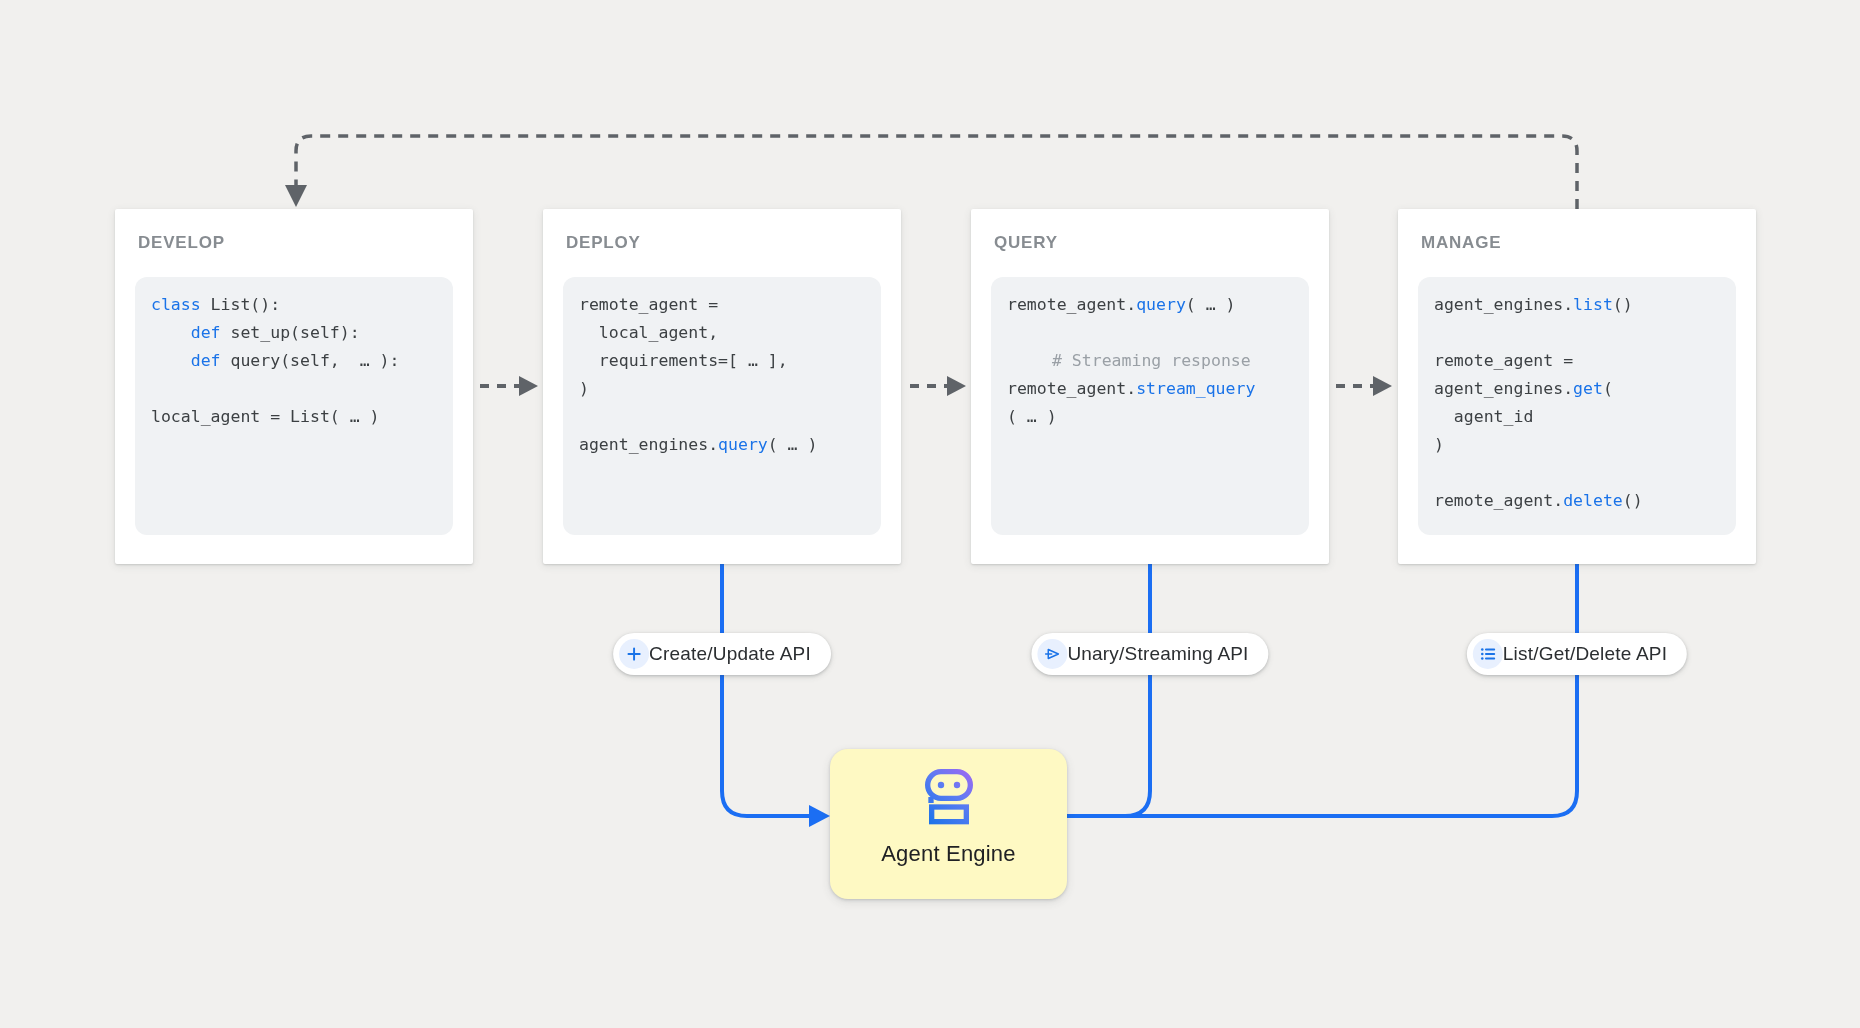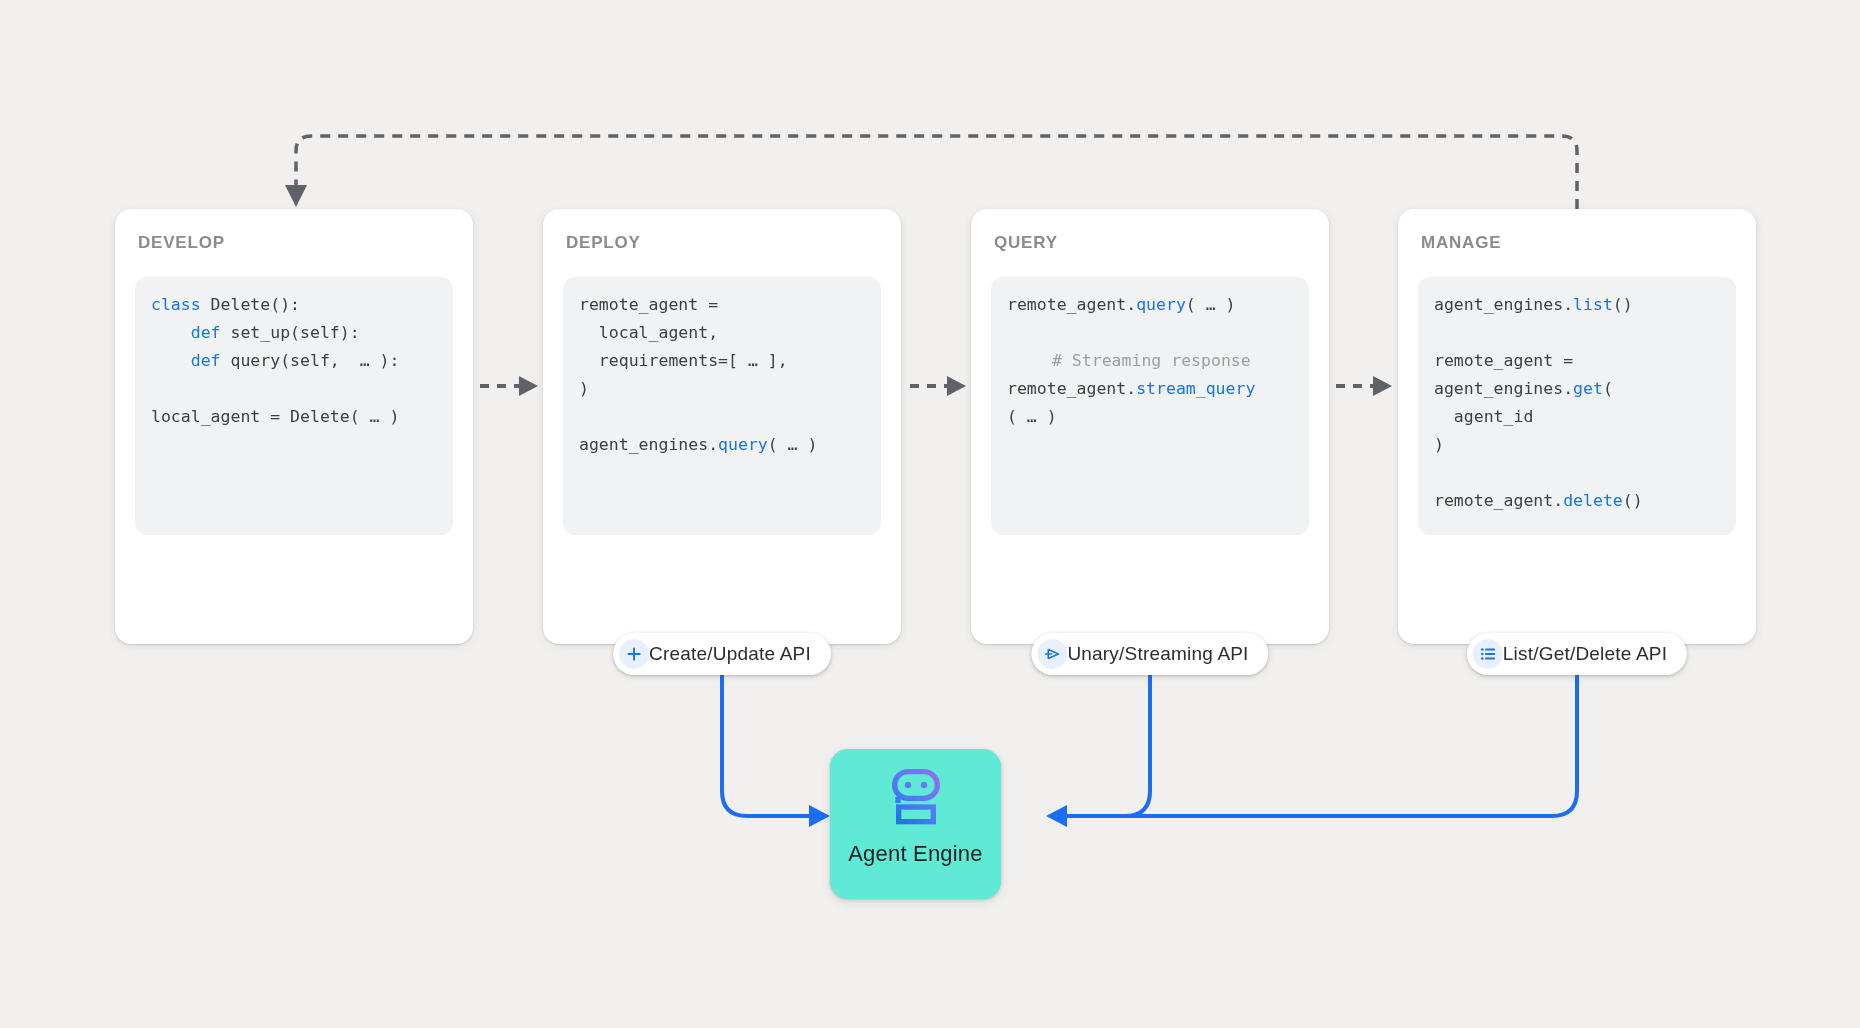--- a/index.html
+++ b/index.html
@@ -7,22 +7,22 @@
     width:1860px;height:1028px;overflow:hidden;
     background:#f1f0ee;
     font-family:"Liberation Sans",sans-serif;
     position:relative;
   }
   .canvas{position:absolute;inset:0;width:1860px;height:1028px;}
   svg.overlay{position:absolute;left:0;top:0;z-index:1;}
 
   
   .card{
-    position:absolute;top:209px;width:358px;height:435px;
-    background:#ffffff;border-radius:16px;
+    position:absolute;top:209px;width:358px;height:355px;
+    background:#ffffff;border-radius:2px;
     box-shadow:0 1px 2px rgba(60,64,67,.18),0 2px 8px rgba(60,64,67,.10);
     z-index:2;box-sizing:border-box;padding:24px 20px 22px 20px;
   }
   .card h2{
     margin:0 0 0 3px;
     font-size:17px;font-weight:700;letter-spacing:.8px;
     color:#878c91;
   }
   .code{
     margin-top:24px;height:258px;box-sizing:border-box;
@@ -51,22 +51,22 @@
     width:30px;height:30px;border-radius:50%;
     background:#e8f0fe;flex:none;
     display:flex;align-items:center;justify-content:center;
   }
   .pill-label{
     font-size:19px;font-weight:500;color:#2b2e31;letter-spacing:.2px;
   }
 
   
   .engine{
-    position:absolute;left:830px;top:749px;width:171px;height:150px;z-index:3;
-    background:#5eead4;border-radius:18px;
+    position:absolute;left:830px;top:749px;width:237px;height:150px;z-index:3;
+    background:#fef9c3;border-radius:18px;
     box-shadow:0 1px 3px rgba(60,64,67,.22),0 3px 10px rgba(60,64,67,.12);
     display:flex;flex-direction:column;align-items:center;
     box-sizing:border-box;padding-top:16px;
   }
   .engine-label{
     margin-top:8px;font-size:22px;font-weight:500;color:#202124;letter-spacing:.2px;
   }
 </style>
 </head>
 <body>
@@ -88,25 +88,25 @@
     <path d="M 722 564 V 791 Q 722 816 747 816 H 809" fill="none" stroke="#1b6ef3" stroke-width="4"></path>
     <polygon points="809,805 809,827 830,816" fill="#1b6ef3"></polygon>
     <path d="M 1577 564 V 791 Q 1577 816 1552 816 H 1067" fill="none" stroke="#1b6ef3" stroke-width="4"></path>
     <path d="M 1150 564 V 791 Q 1150 816 1125 816 H 1067" fill="none" stroke="#1b6ef3" stroke-width="4"></path>
     <polygon points="1067,805 1067,827 1046,816" fill="#1b6ef3"></polygon>
   </svg>
 
   <section class="card" style="left:115px">
     <h2>DEVELOP</h2>
     <div class="code">
-        <div class="code-line"><span class="tk-b">class</span><span class="tk-p"> Delete():</span></div>
+        <div class="code-line"><span class="tk-b">class</span><span class="tk-p"> List():</span></div>
         <div class="code-line"><span class="tk-p">    </span><span class="tk-b">def</span><span class="tk-p"> set_up(self):</span></div>
         <div class="code-line"><span class="tk-p">    </span><span class="tk-b">def</span><span class="tk-p"> query(self,  … ):</span></div>
         <div class="code-line">&nbsp;</div>
-        <div class="code-line"><span class="tk-p">local_agent = Delete( … )</span></div>
+        <div class="code-line"><span class="tk-p">local_agent = List( … )</span></div>
       </div>
   </section>
   <section class="card" style="left:543px">
     <h2>DEPLOY</h2>
     <div class="code">
         <div class="code-line"><span class="tk-p">remote_agent =</span></div>
         <div class="code-line"><span class="tk-p">  local_agent,</span></div>
         <div class="code-line"><span class="tk-p">  requirements=[ … ],</span></div>
         <div class="code-line"><span class="tk-p">)</span></div>
         <div class="code-line">&nbsp;</div>

